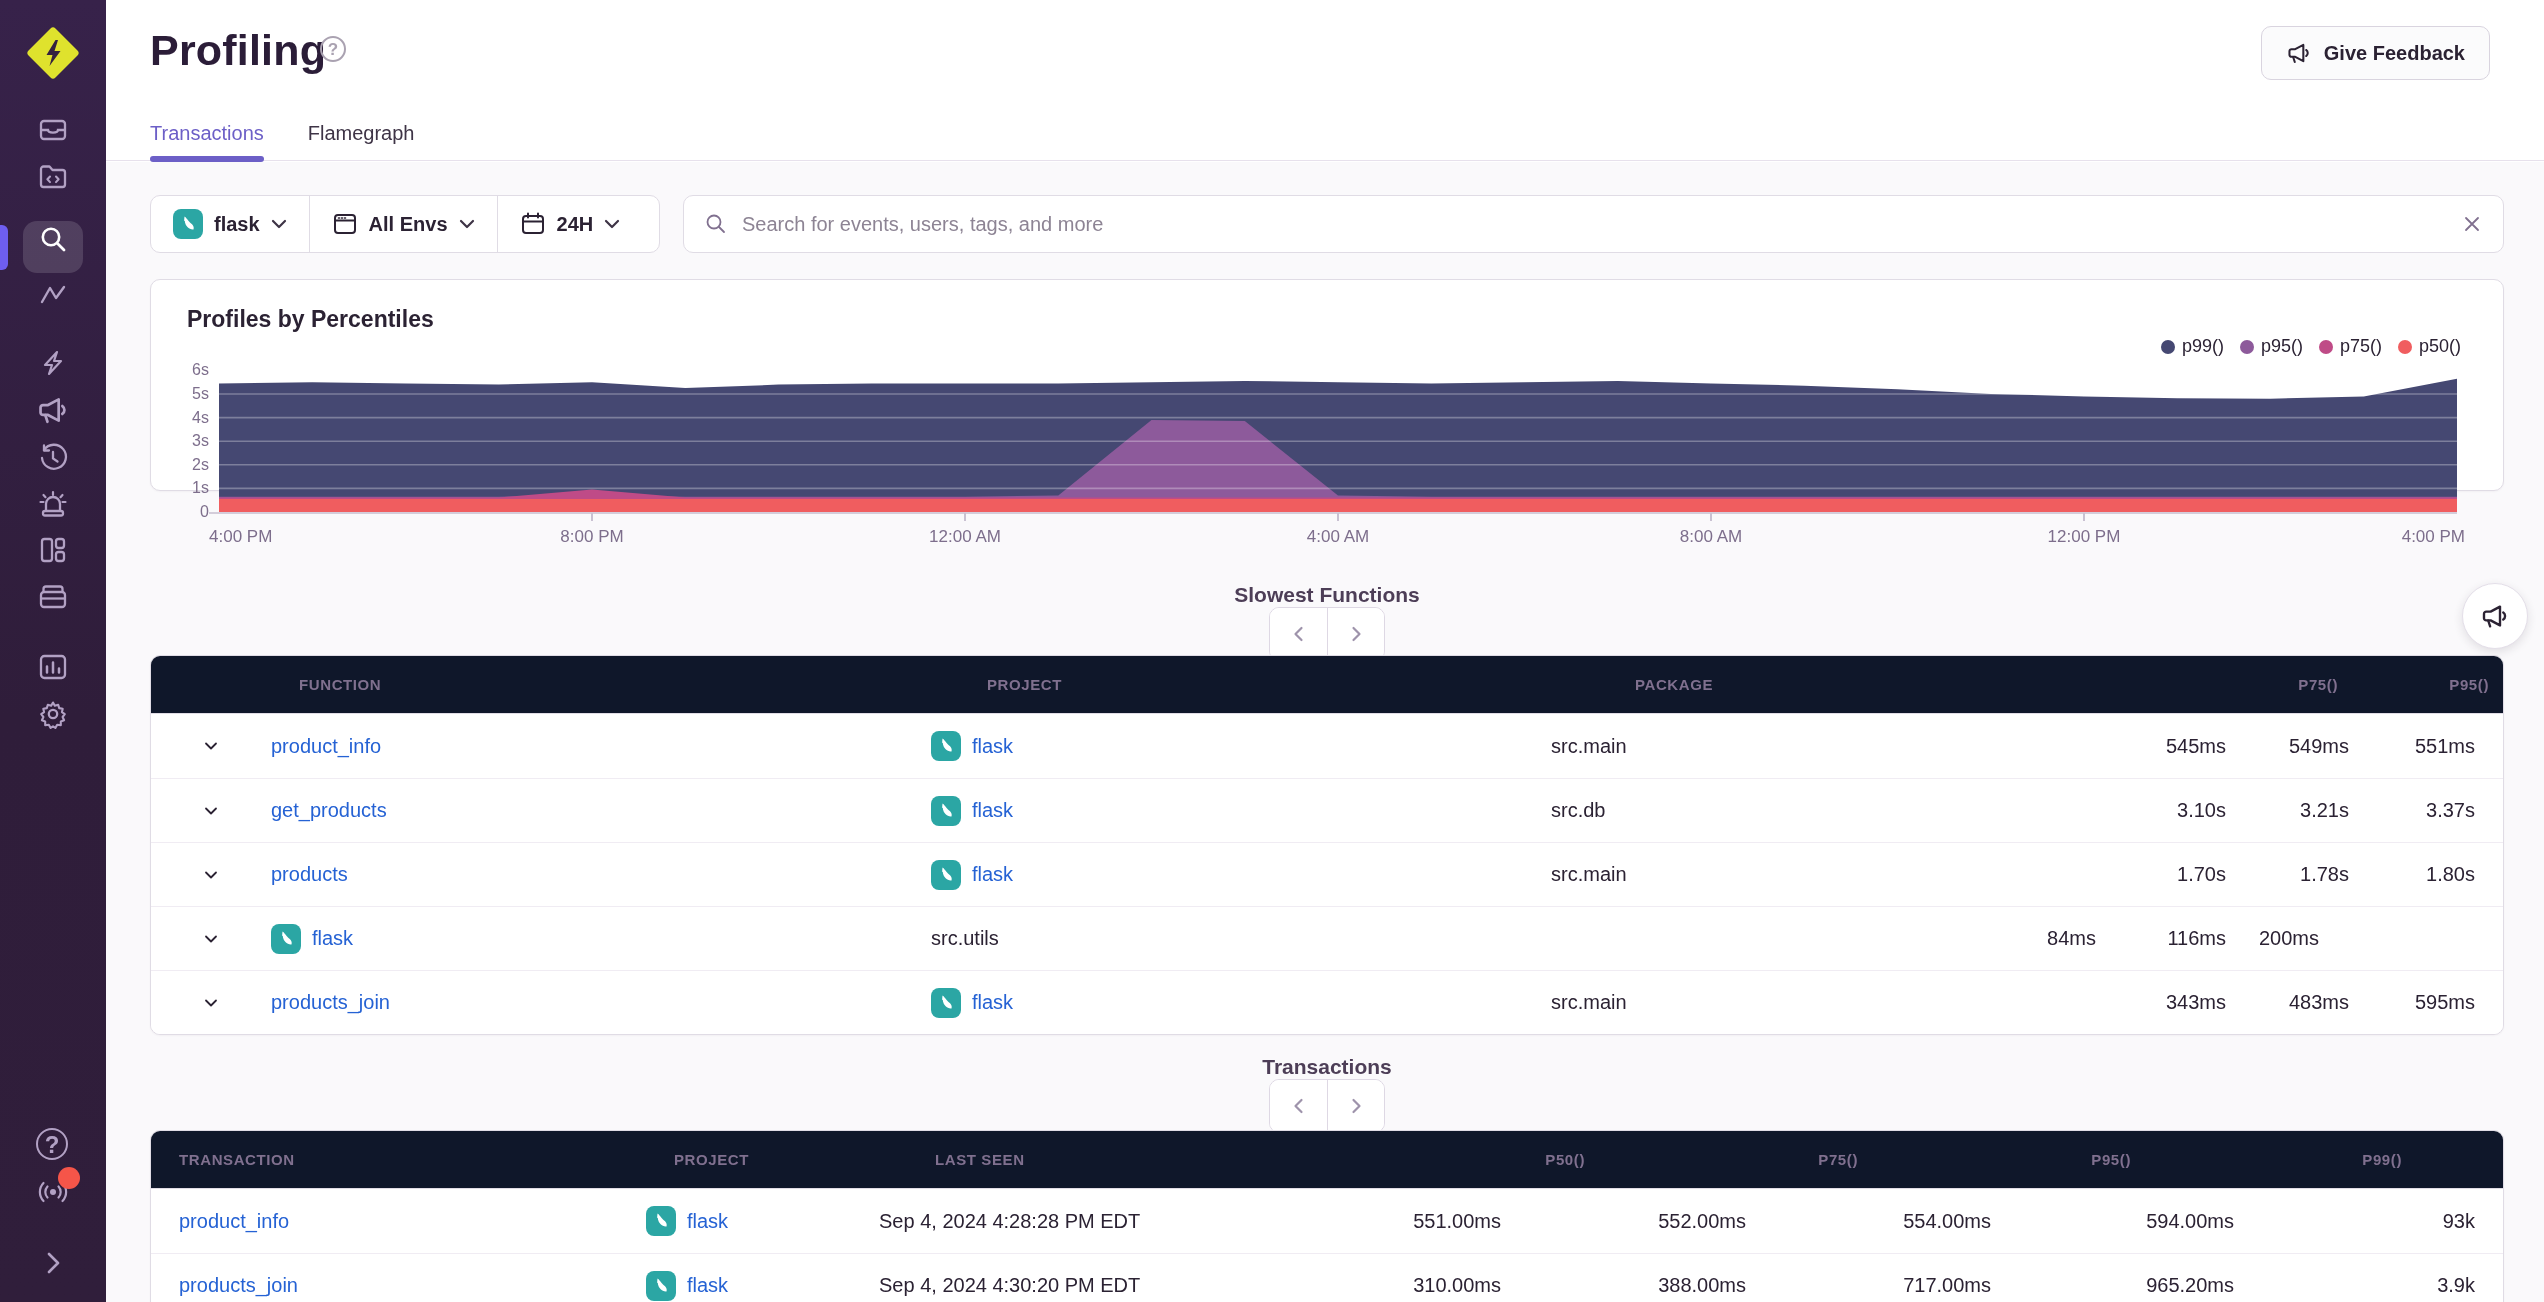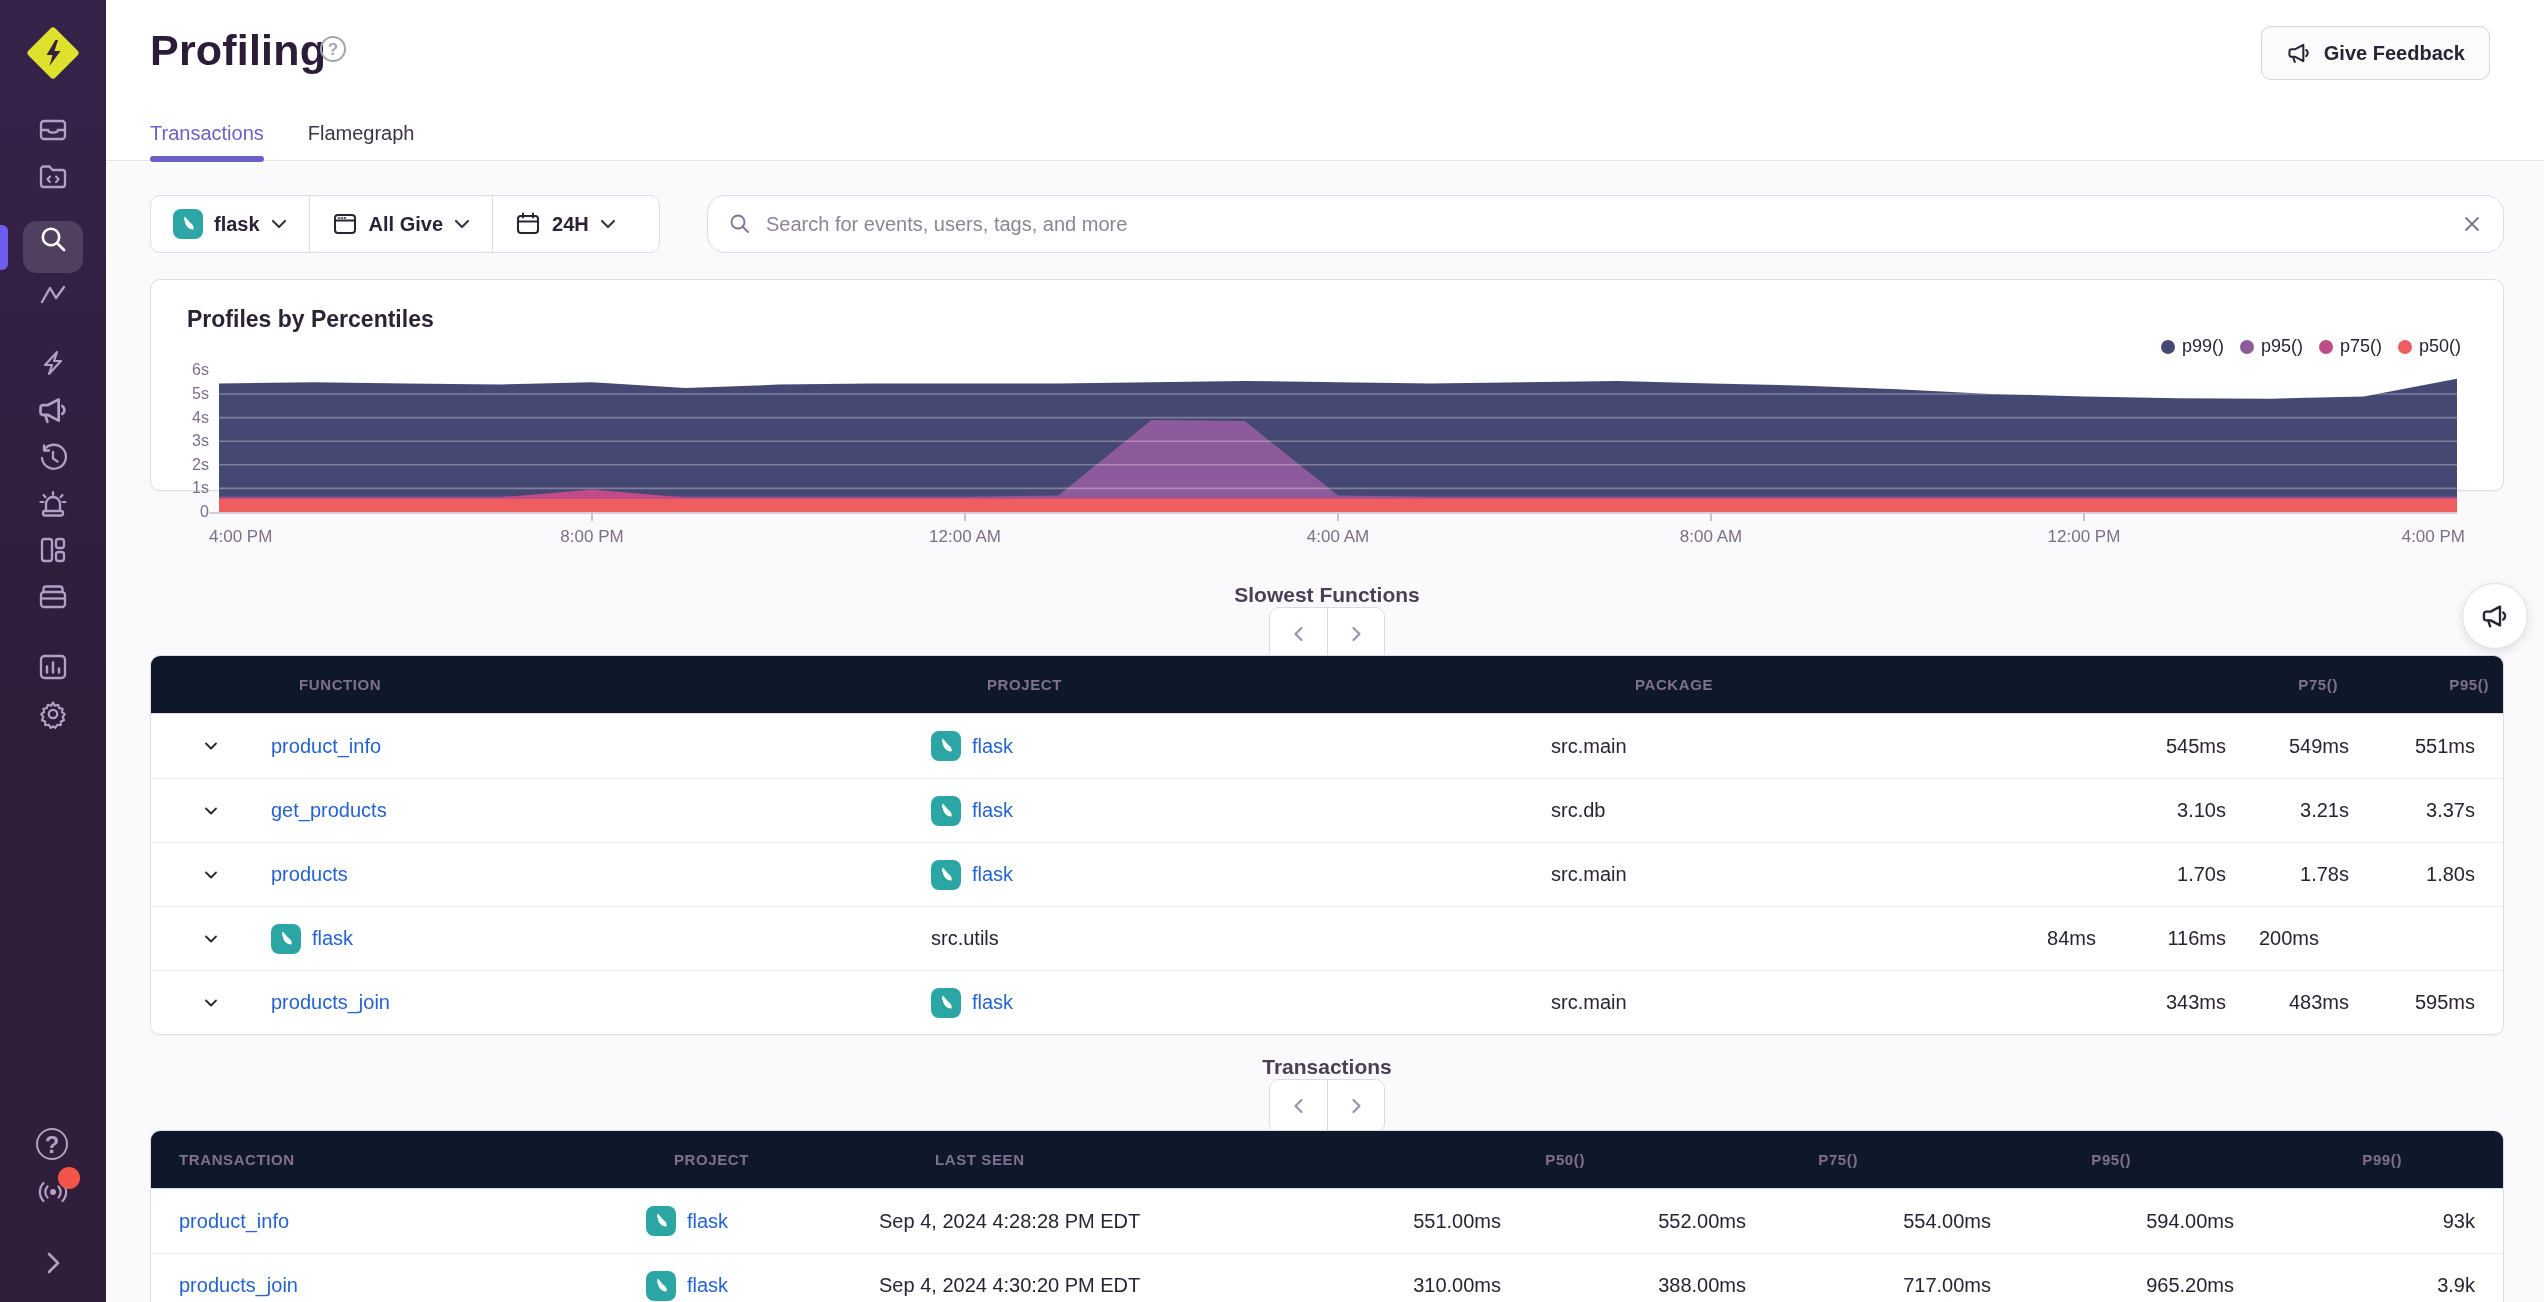--- a/index.html
+++ b/index.html
@@ -49,21 +49,21 @@
   .filter-seg { display:flex; align-items:center; gap:11px; padding:0 22px; font-size:20px; font-weight:bold;
     color:#2b2233; cursor:pointer; }
   .filter-seg + .filter-seg { border-left:1.5px solid #e0dce5; }
   .filter-seg svg.glyph { width:26px; height:26px; }
   .chev { width:16px; height:10px; }
   .proj-badge { width:30px; height:30px; border-radius:8px; background:#2ba6a4; display:flex;
     align-items:center; justify-content:center; flex:none; }
   .proj-badge svg { width:18px; height:18px; }
 
   .searchbar { position:absolute; left:577px; top:33px; right:40px; height:58px; background:#fff;
-    border:1.5px solid #e0dce5; border-radius:18px; display:flex; align-items:center; padding:1px 20px; gap:14px;margin-left:24px; }
+    border:1.5px solid #e0dce5; border-radius:10px; display:flex; align-items:center; padding:1px 20px; gap:14px; }
   .searchbar input { flex:1; border:none; outline:none; font-size:20px; color:#2b2233;
     font-family:"Liberation Sans",sans-serif; background:transparent; }
   .searchbar input::placeholder { color:#8d8494; }
   .searchbar svg { flex:none; }
 
   
   .chart-card { position:absolute; left:44px; top:117px; width:2354px; height:212px; background:#fff;
     border:1.5px solid #e0dce5; border-radius:10px; box-shadow:0 1px 2px rgba(43,34,51,0.04); }
   .chart-title { position:absolute; left:36px; top:26px; font-size:23px; font-weight:bold; color:#2b2233; }
   .legend { position:absolute; right:42px; top:56px; display:flex; gap:16px; align-items:center; }
@@ -260,21 +260,21 @@
           <svg class="chev" viewBox="0 0 16 10">
               <path d="M2 2 l6 6 6-6" fill="none" stroke="#3e3446" stroke-width="2.2" stroke-linecap="round" stroke-linejoin="round"></path>
             </svg>
         </div>
         <div class="filter-seg">
           <svg class="glyph" viewBox="0 0 26 26">
               <rect x="3" y="4" width="20" height="18" rx="3" fill="none" stroke="#2b2233" stroke-width="2"></rect>
               <path d="M3 9.5 h20" stroke="#2b2233" stroke-width="2"></path>
               <path d="M6.5 7 h1 M9.5 7 h1 M12.5 7 h1" stroke="#2b2233" stroke-width="1.6" stroke-linecap="round"></path>
             </svg>
-          <span>All Give</span>
+          <span>All Envs</span>
           <svg class="chev" viewBox="0 0 16 10">
               <path d="M2 2 l6 6 6-6" fill="none" stroke="#3e3446" stroke-width="2.2" stroke-linecap="round" stroke-linejoin="round"></path>
             </svg>
         </div>
         <div class="filter-seg">
           <svg class="glyph" viewBox="0 0 26 26">
               <rect x="3" y="5" width="20" height="17" rx="3" fill="none" stroke="#2b2233" stroke-width="2"></rect>
               <path d="M3 10.5 h20" stroke="#2b2233" stroke-width="2"></path>
               <path d="M8 2.5 v4 M18 2.5 v4" stroke="#2b2233" stroke-width="2" stroke-linecap="round"></path>
             </svg>

